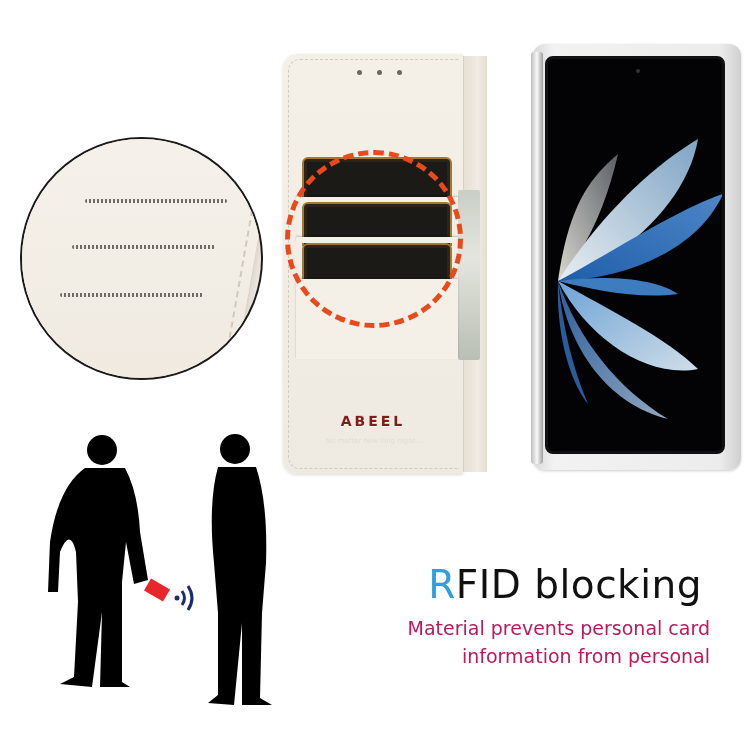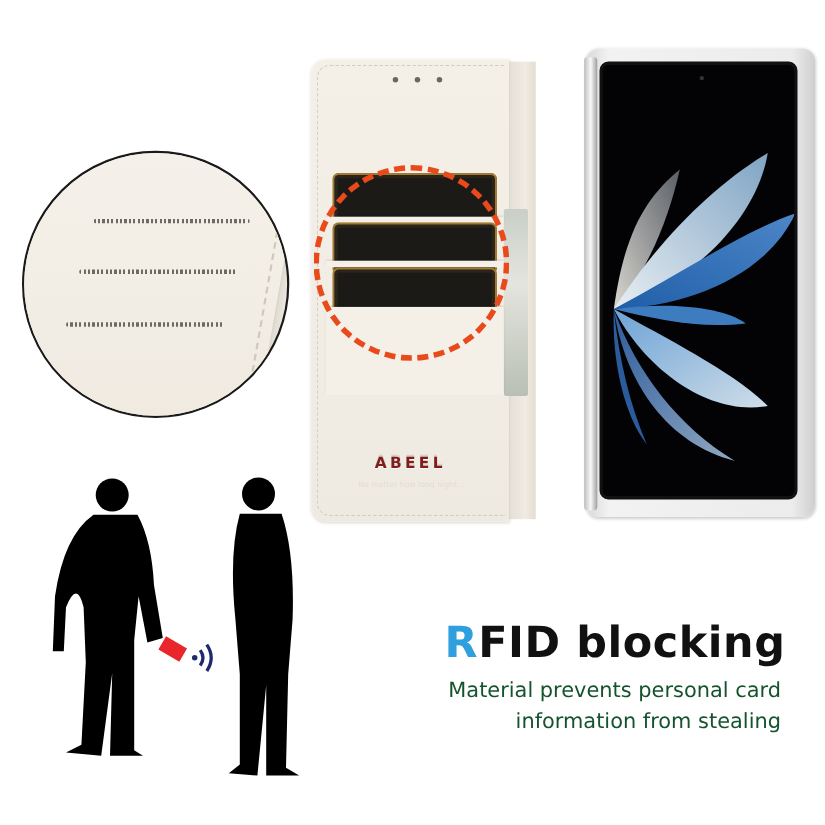--- a/index.html
+++ b/index.html
@@ -97,28 +97,28 @@
   
   .silhouette { position: absolute; }
   .rfid-card {
     position: absolute; left: 146px; top: 583px; width: 22px; height: 14px;
     background: #e8262b; transform: rotate(30deg);
   }
   .nfc-waves { position: absolute; left: 172px; top: 582px; }
 
   
   .headline {
-    position: absolute; right: 36px; top: 562px;
-    font-family: "DejaVu Sans", sans-serif; font-weight: bold;
+    position: absolute; right: 48px; top: 562px;
+    font-family: "DejaVu Sans", sans-serif; font-weight: normal;
     font-size: 39px; color: #111; letter-spacing: 0.5px;
   }
   .headline .accent { color: #2f9fdd; }
   .subline {
     position: absolute; right: 40px; font-family: "DejaVu Sans", sans-serif;
-    font-size: 19px; color: #14532d; text-align: right;
+    font-size: 19px; color: #be185d; text-align: right;
   }
 </style>
 </head>
 <body>
 
 <div class="zoom-circle">
   <div class="zoom-flap"></div>
   <div class="stitch" style="left:63px;top:60px;width:142px;"></div>
   <div class="stitch" style="left:50px;top:106px;width:143px;"></div>
   <div class="stitch" style="left:38px;top:154px;width:143px;"></div>
@@ -192,13 +192,13 @@
   <path d="M10 9 Q15 16 10 23" stroke="#1f2a6e" stroke-width="3" fill="none"></path>
   <path d="M16 4 Q24 16 16 28" stroke="#1f2a6e" stroke-width="3" fill="none"></path>
 </svg>
 <svg class="silhouette" width="90" height="280" viewBox="0 0 90 280" style="left:190px;top:433px;">
   <circle cx="45" cy="16" r="15" fill="#000"></circle>
   <path d="M28 34 L66 34 Q78 70 76 130 L72 180 L70 265 L82 272 L52 272 L52 190 L44 272 L18 270 L28 262 L28 180 L24 130 Q18 70 28 34 Z" fill="#000"></path>
 </svg>
 
 <div class="headline"><span class="accent">R</span><span>FID blocking</span></div>
 <div class="subline" style="top:617px;">Material prevents personal card</div>
-<div class="subline" style="top:645px;">information from stealing</div>
+<div class="subline" style="top:645px;">information from personal</div>
 
 </body></html>

